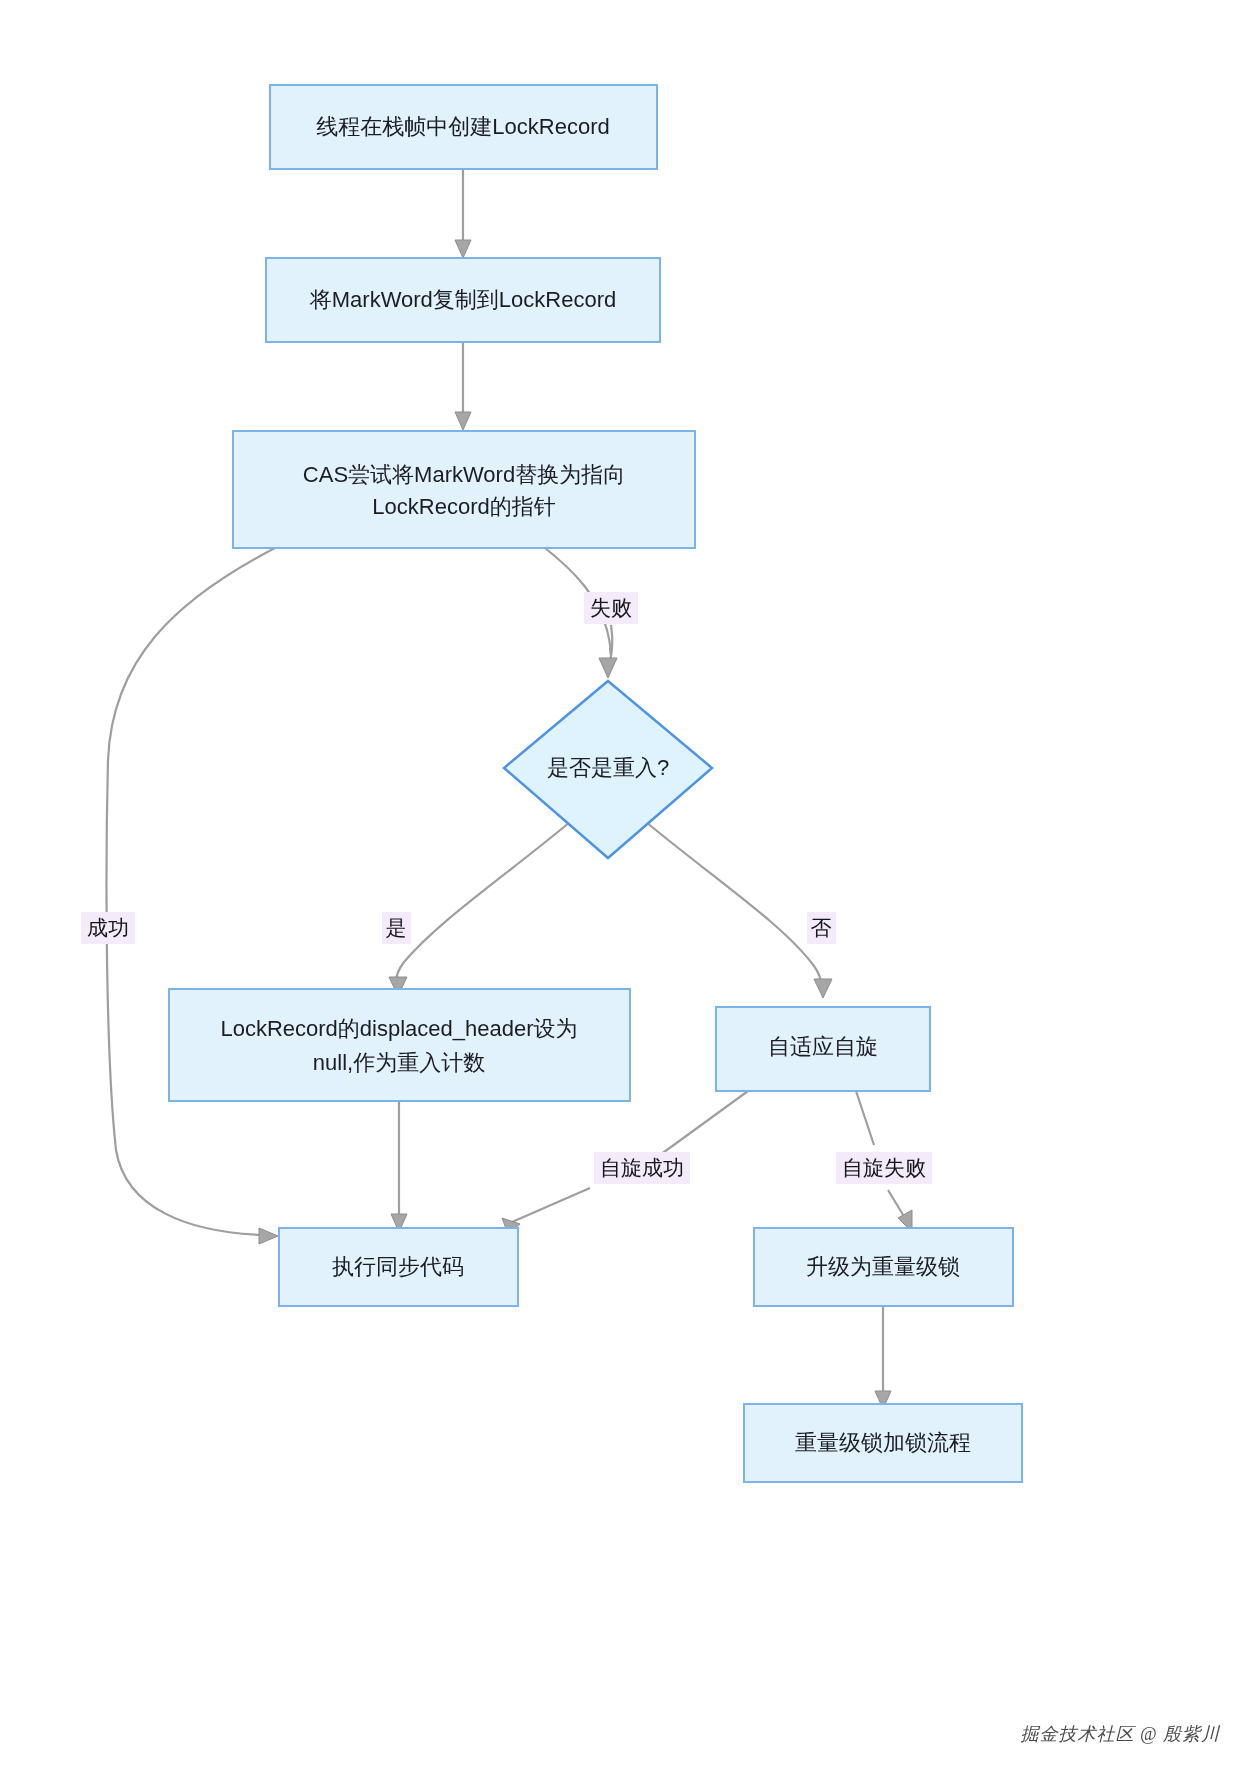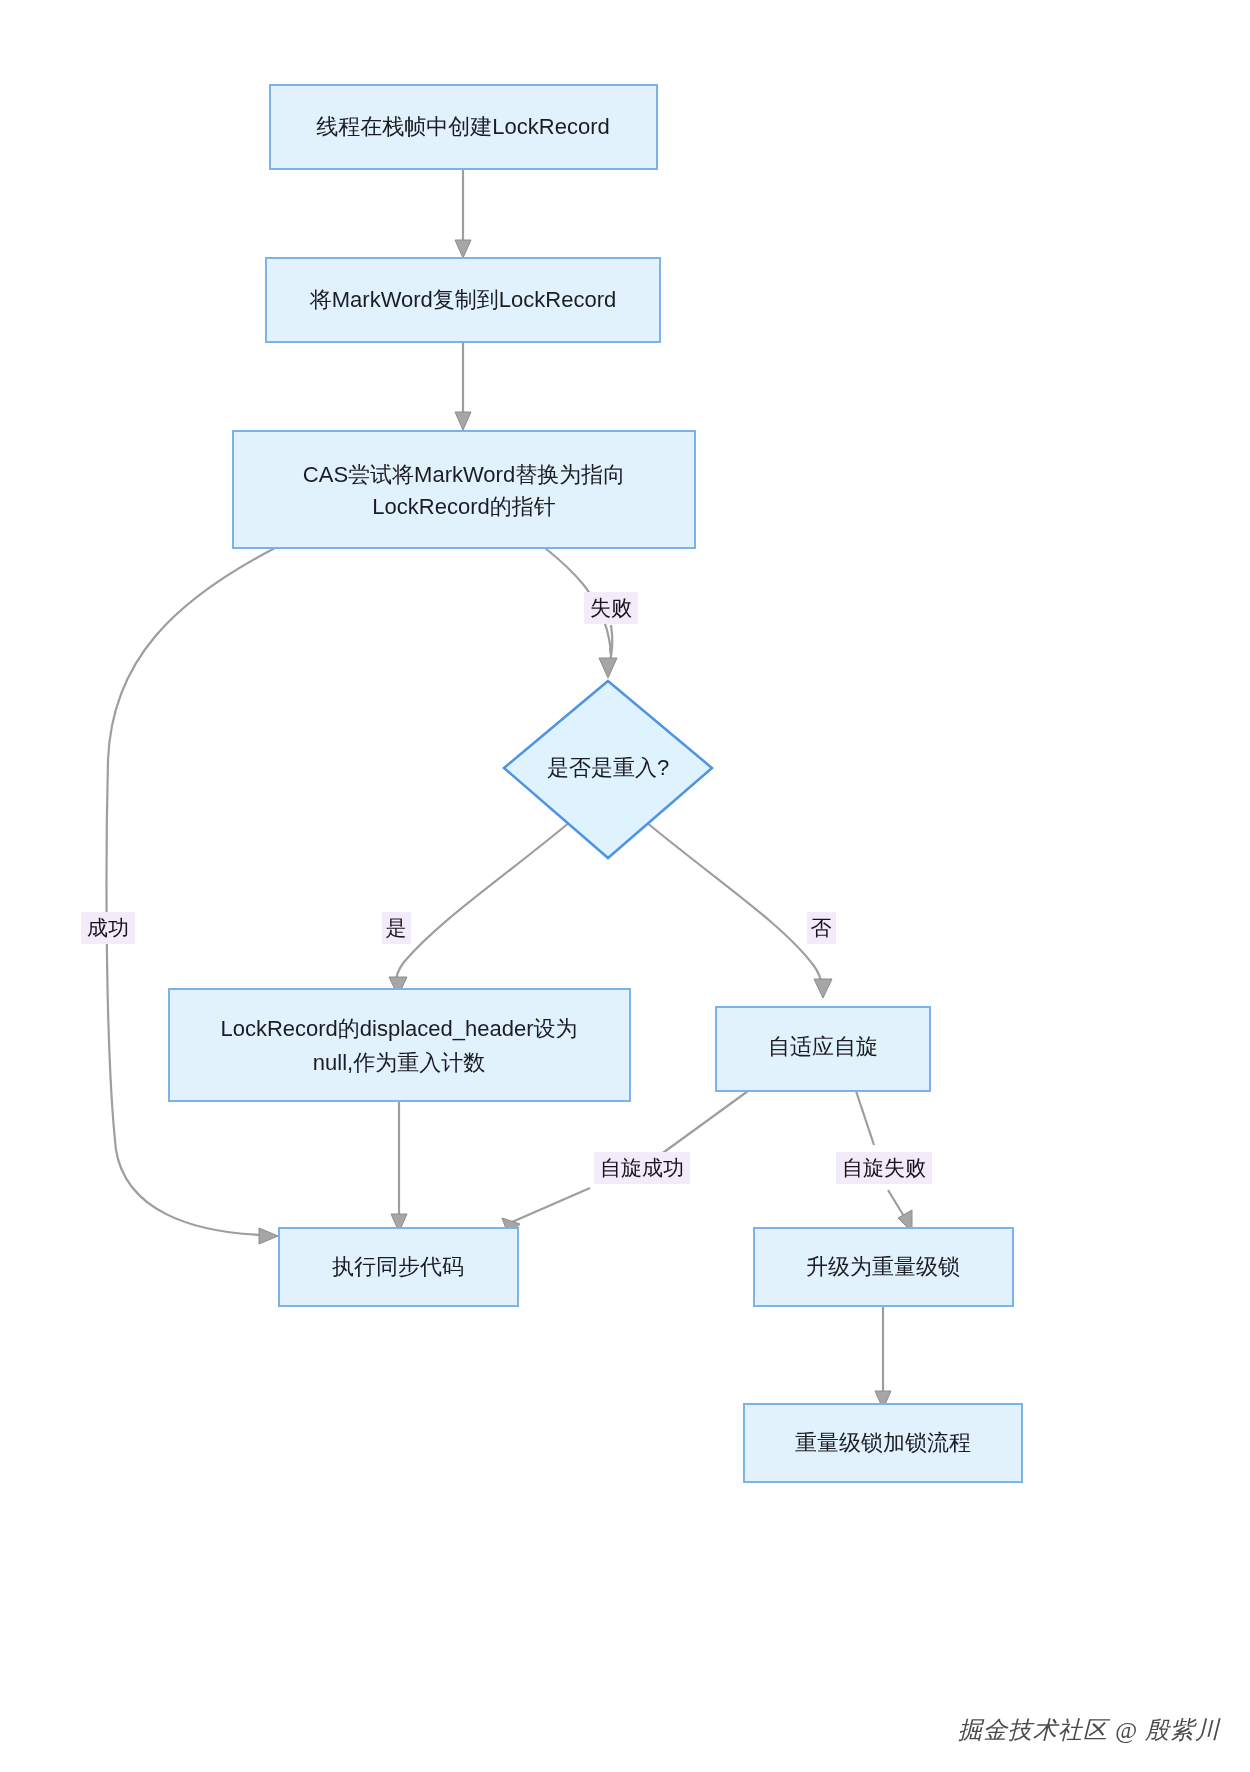--- a/index.html
+++ b/index.html
@@ -61,21 +61,21 @@
     font-size: 21px;
     text-anchor: middle;
     dominant-baseline: middle;
   }
   .watermark {
     position: absolute;
     right: 30px;
     bottom: 26px;
     font-family: "Liberation Serif", "DejaVu Serif", serif;
     font-style: italic;
-    font-size: 24px;
+    font-size: 18px;
     color: #4a4a4a;
     letter-spacing: 1px;
     white-space: nowrap;
     margin-top: 48px;
   }
 </style>
 </head>
 <body>
 
 <div id="canvas">

